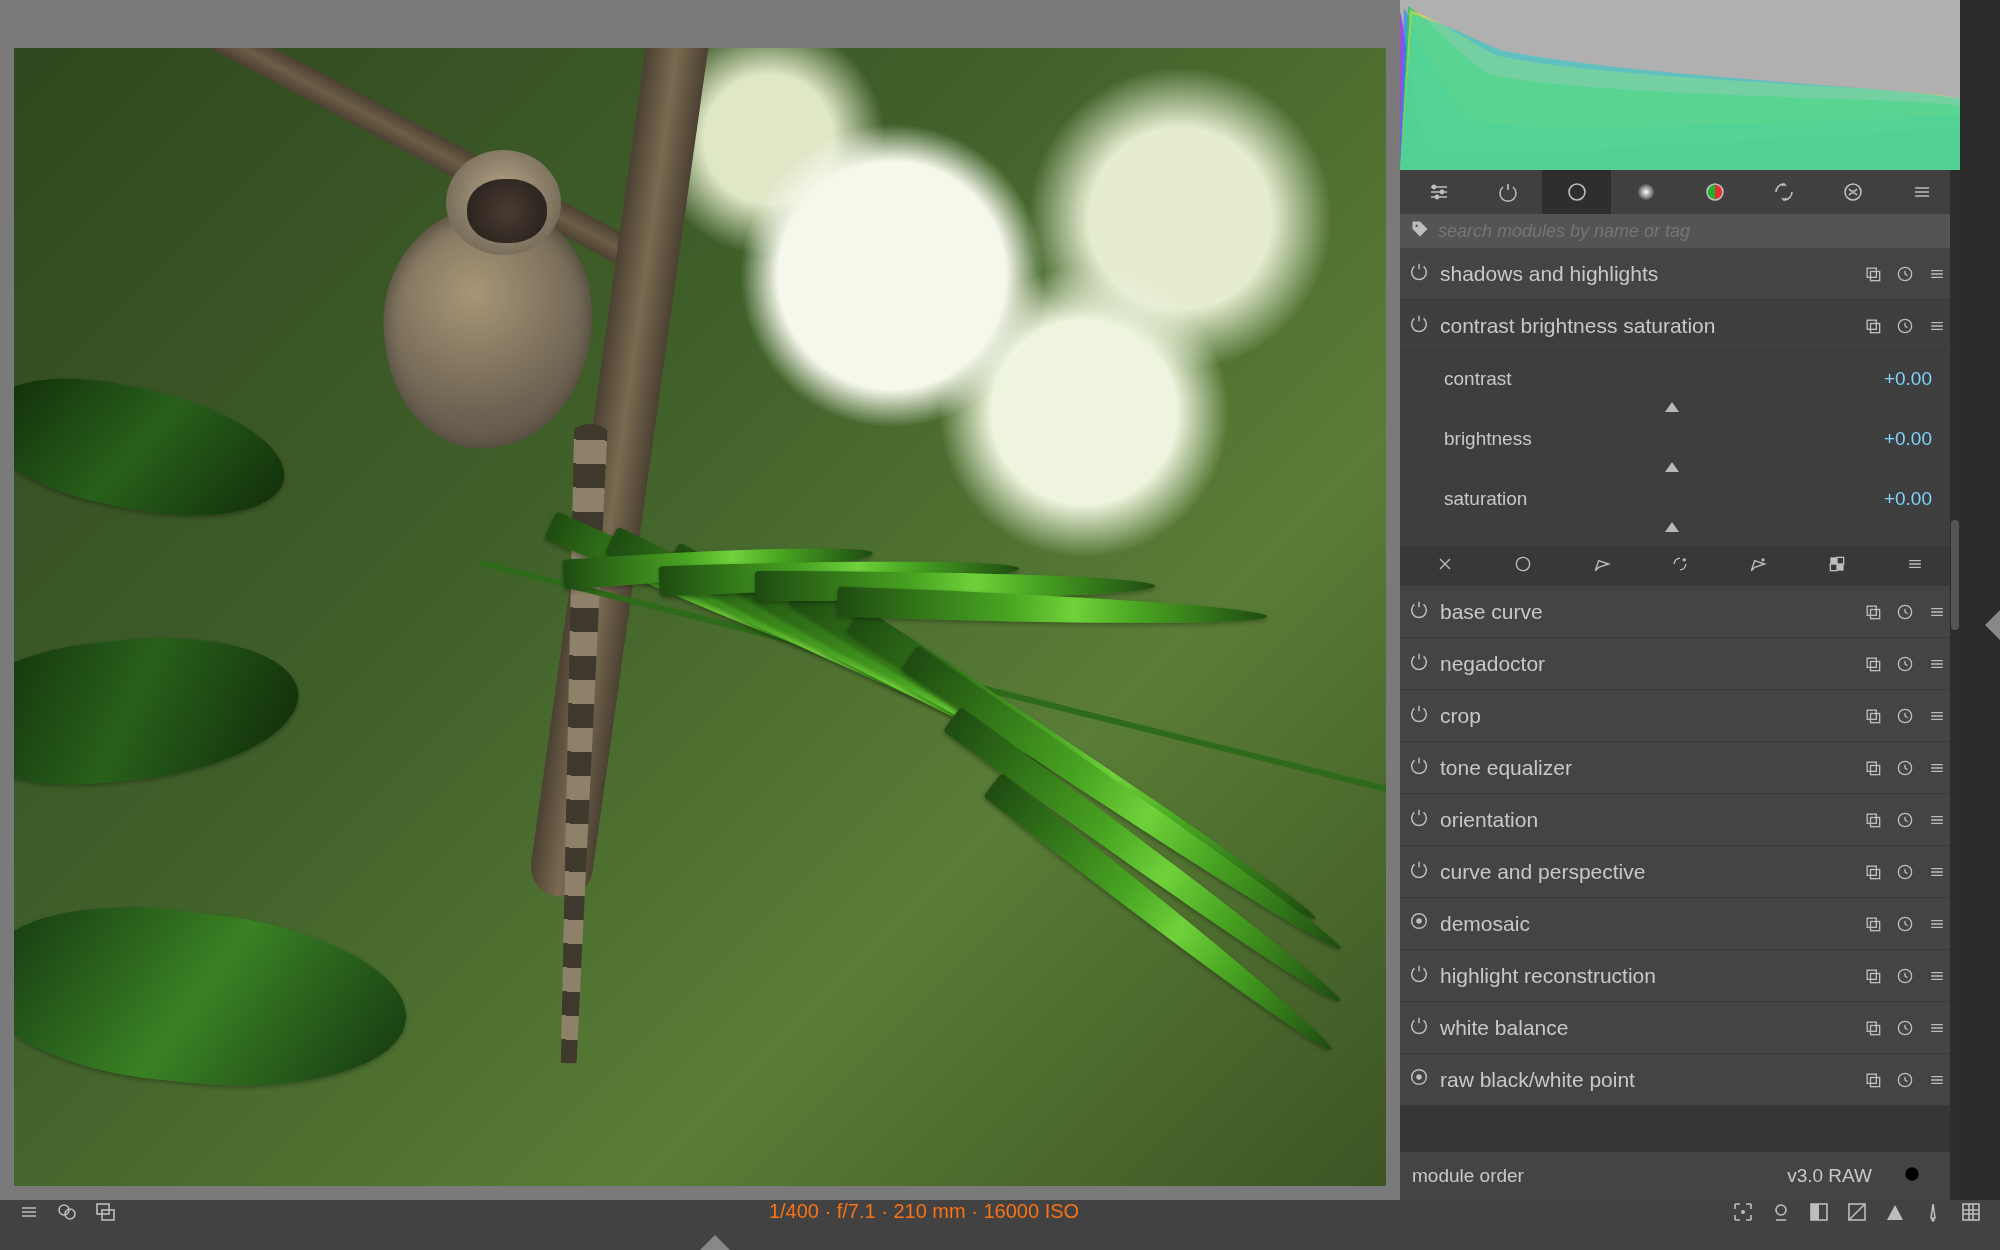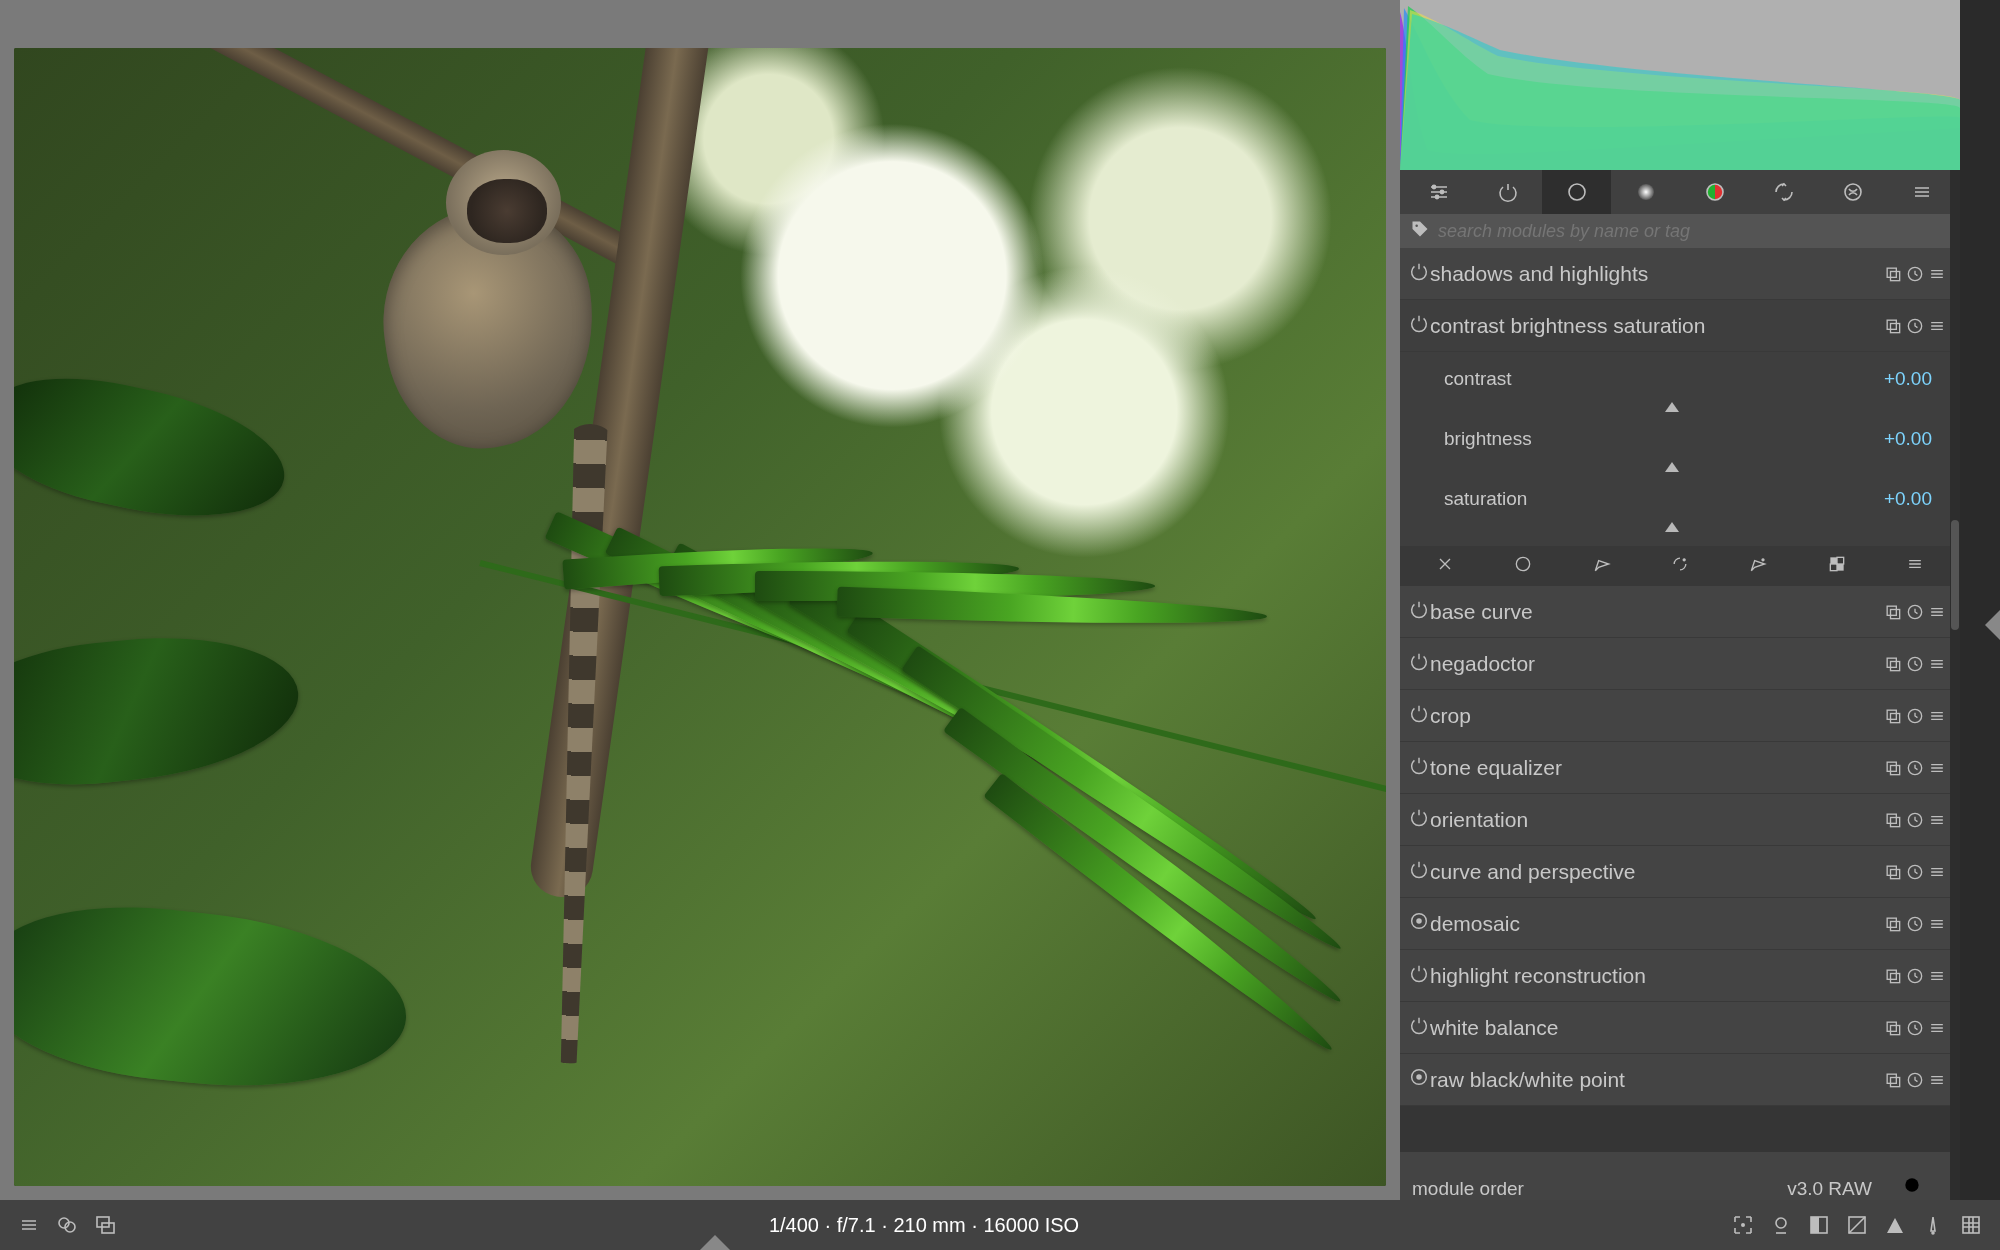--- a/index.html
+++ b/index.html
@@ -183,20 +183,21 @@
     font-style: italic;
   }
 
   .module-list { flex: 1; overflow: hidden; display: flex; flex-direction: column; }
   .module-row {
     height: 52px;
     display: flex; align-items: center;
     padding: 0 12px 0 8px;
     background: #444444;
     border-bottom: 1px solid #393939;
+    gap: 10px;
     font-size: 21px;
     color: #c8c8c8;
   }
   .module-row .name { flex: 1; }
   .module-row .ricon { width:22px; display:flex; justify-content:center; }
   .module-row.expanded { background: #3e3e3e; }
 
   .sliders {
     background: #3e3e3e;
     padding: 4px 28px 10px 12px;
@@ -221,37 +222,36 @@
   }
   .mask-bar {
     height: 40px;
     background: #383838;
     display:flex; align-items:center; justify-content:space-around;
     padding: 0 6px;
   }
 
   .module-order-row {
     height: 48px;
-    display:flex; align-items:flex-end;
+    display:flex; align-items:center;
     padding: 0 12px;
     background:#444444;
     font-size: 19px;
   }
   .module-order-row .spacer { flex:1; }
 
   
   .bottombar {
     height: 50px;
     background: #424242;
     display: flex;
-    align-items: center;
     padding: 0 14px;
     gap: 8px;
     font-size: 20px;
-    color: #ffffff;
+    color: #f97316;
   }
   .bottombar .flex { flex:1; }
   .bottombar .bicon { width:30px; display:flex; justify-content:center; cursor:pointer; }
 
   .icon { width:24px; height:24px; }
   .icon-s { width:20px; height:20px; }
   .powbtn { width:22px; height:22px; }
 </style>
 </head>
 <body>

